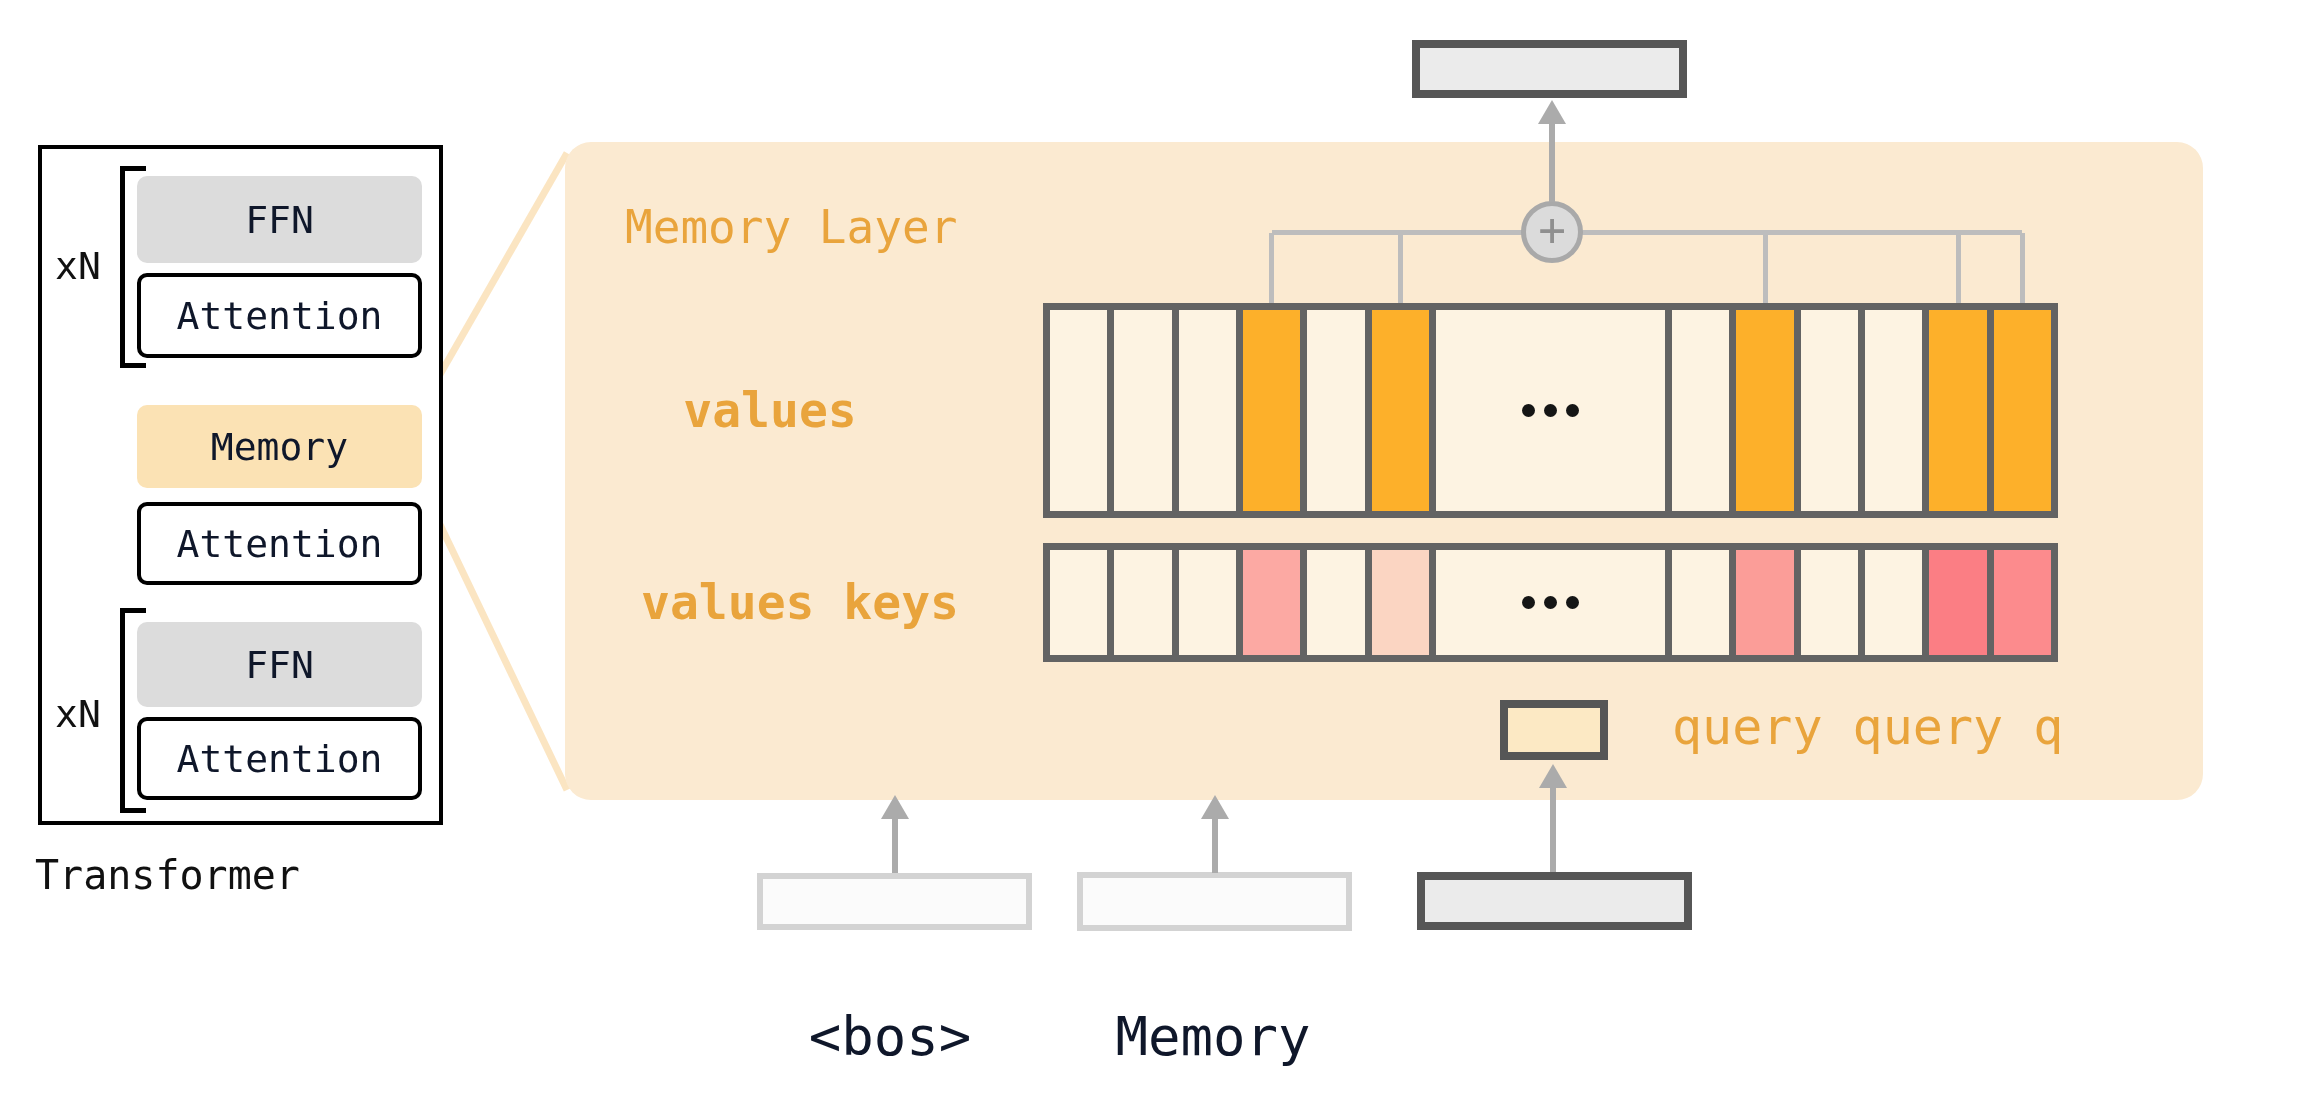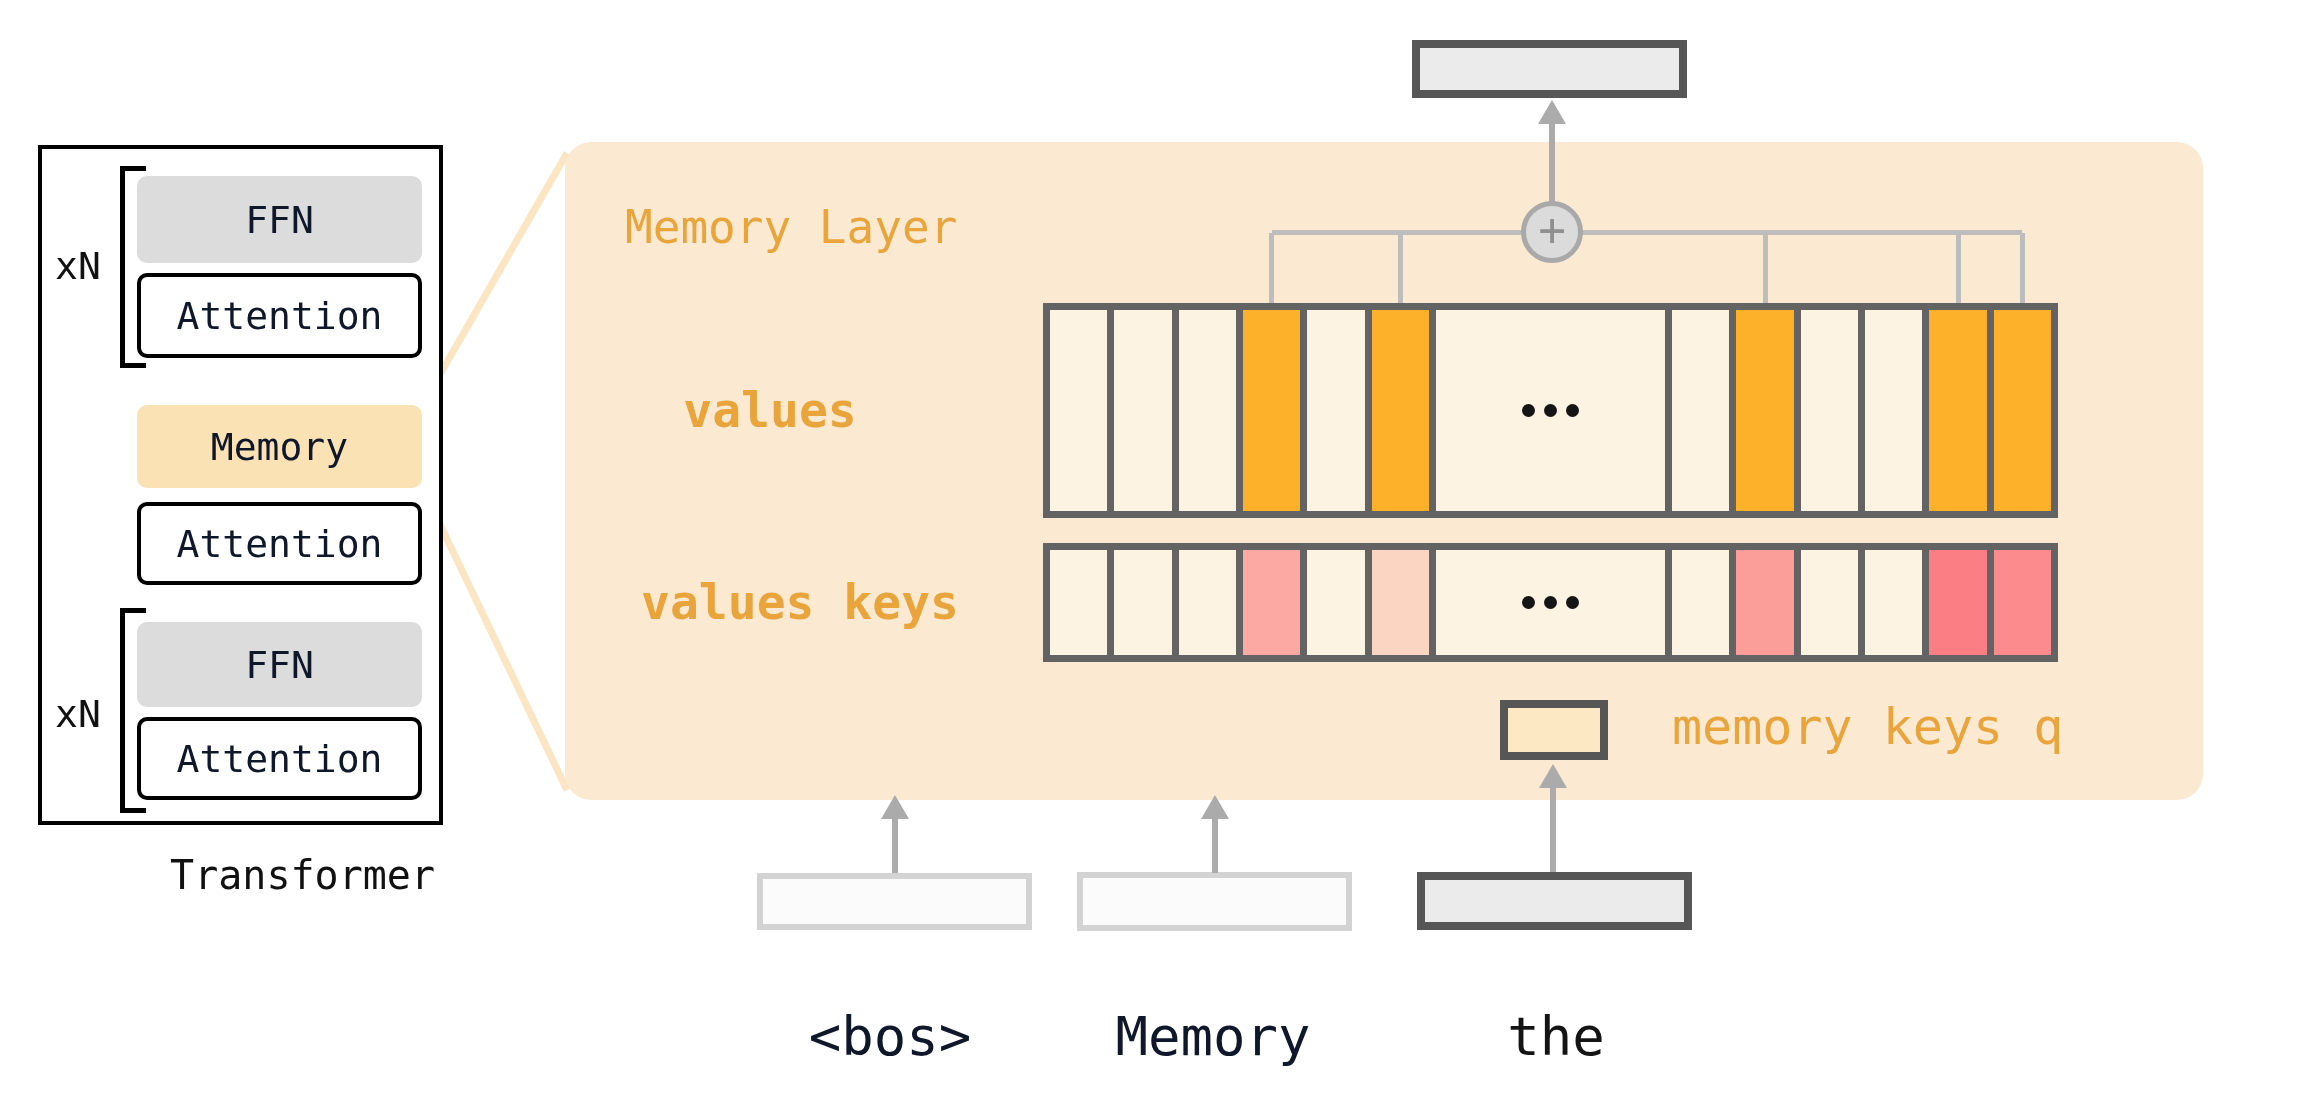--- a/index.html
+++ b/index.html
@@ -9,21 +9,21 @@
 
   
   .t-outer{left:38px;top:145px;width:397px;height:672px;border:4px solid #000;background:#fff;}
   .block{left:137px;width:285px;border-radius:10px;display:flex;align-items:center;justify-content:center;
          font-size:38px;color:#0f172a;box-sizing:border-box;}
   .blk-ffn{background:var(--ffn-bg);}
   .blk-att{background:#fff;border:4px solid #000;}
   .blk-mem{background:var(--memblock-bg);}
   .bracket{left:120px;width:26px;border:5px solid #000;border-right:none;box-sizing:border-box;background:transparent;}
   .xn{left:36px;width:84px;text-align:center;font-size:38px;color:#111;}
-  .t-caption{left:35px;top:852px;width:400px;text-align:right;font-size:40px;color:#111;}
+  .t-caption{left:35px;top:852px;width:400px;text-align:left;font-size:40px;color:#111;}
 
   
   .funnel{left:0;top:0;pointer-events:none;}
   .panel{left:565px;top:142px;width:1638px;height:658px;border-radius:26px;background:var(--panel-bg);}
   .panel-title{left:625px;top:200px;font-size:46px;font-weight:normal;color:var(--accent);}
   .row-label{font-size:48px;color:var(--accent);text-align:center;font-weight:bold;}
 
   .cellrow{box-sizing:border-box;border:7px solid var(--cell-border);background:var(--cell-border);
            display:flex;gap:7px;}
   .cell{flex:1;background:var(--cell-bg);display:flex;align-items:center;justify-content:center;}
@@ -151,33 +151,32 @@
       <div class="cell" style="background: rgb(252, 139, 141);"></div>
     </div>
 
   <div class="abs plus-circle">
     <span>+</span>
   </div>
   <div class="abs arrow-head" style="left:1538px;top:100px;"></div>
   <div class="abs arrow-shaft" style="left:1549px;top:120px;height:82px;"></div>
 
   <div class="abs querybox"></div>
-  <div class="abs query-label">memory keys q</div>
+  <div class="abs query-label">query query q</div>
   <div class="abs arrow-head" style="left:1539px;top:764px;"></div>
   <div class="abs arrow-shaft" style="left:1550px;top:784px;height:88px;"></div>
 
   <div class="abs iobox box-dark" style="left:1412px;top:40px;width:275px;height:58px;"></div>
 
   <div class="abs iobox box-light" style="left:757px;top:873px;width:275px;height:57px;"></div>
   <div class="abs arrow-head" style="left:881px;top:795px;"></div>
   <div class="abs arrow-shaft" style="left:892px;top:815px;height:58px;"></div>
 
   <div class="abs iobox box-light" style="left:1077px;top:872px;width:275px;height:59px;"></div>
   <div class="abs arrow-head" style="left:1201px;top:795px;"></div>
   <div class="abs arrow-shaft" style="left:1212px;top:815px;height:58px;"></div>
 
   <div class="abs iobox box-dark" style="left:1417px;top:872px;width:275px;height:58px;"></div>
 
   <div class="abs word word-ctx" style="left:740px;top:1005px;">&lt;bos&gt;</div>
   <div class="abs word word-ctx" style="left:1063px;top:1005px;">Memory</div>
-  <div class="abs word word-cur" style="left:1406px;top:1005px;">the</div>
 
 </div>
 
 </body></html>

